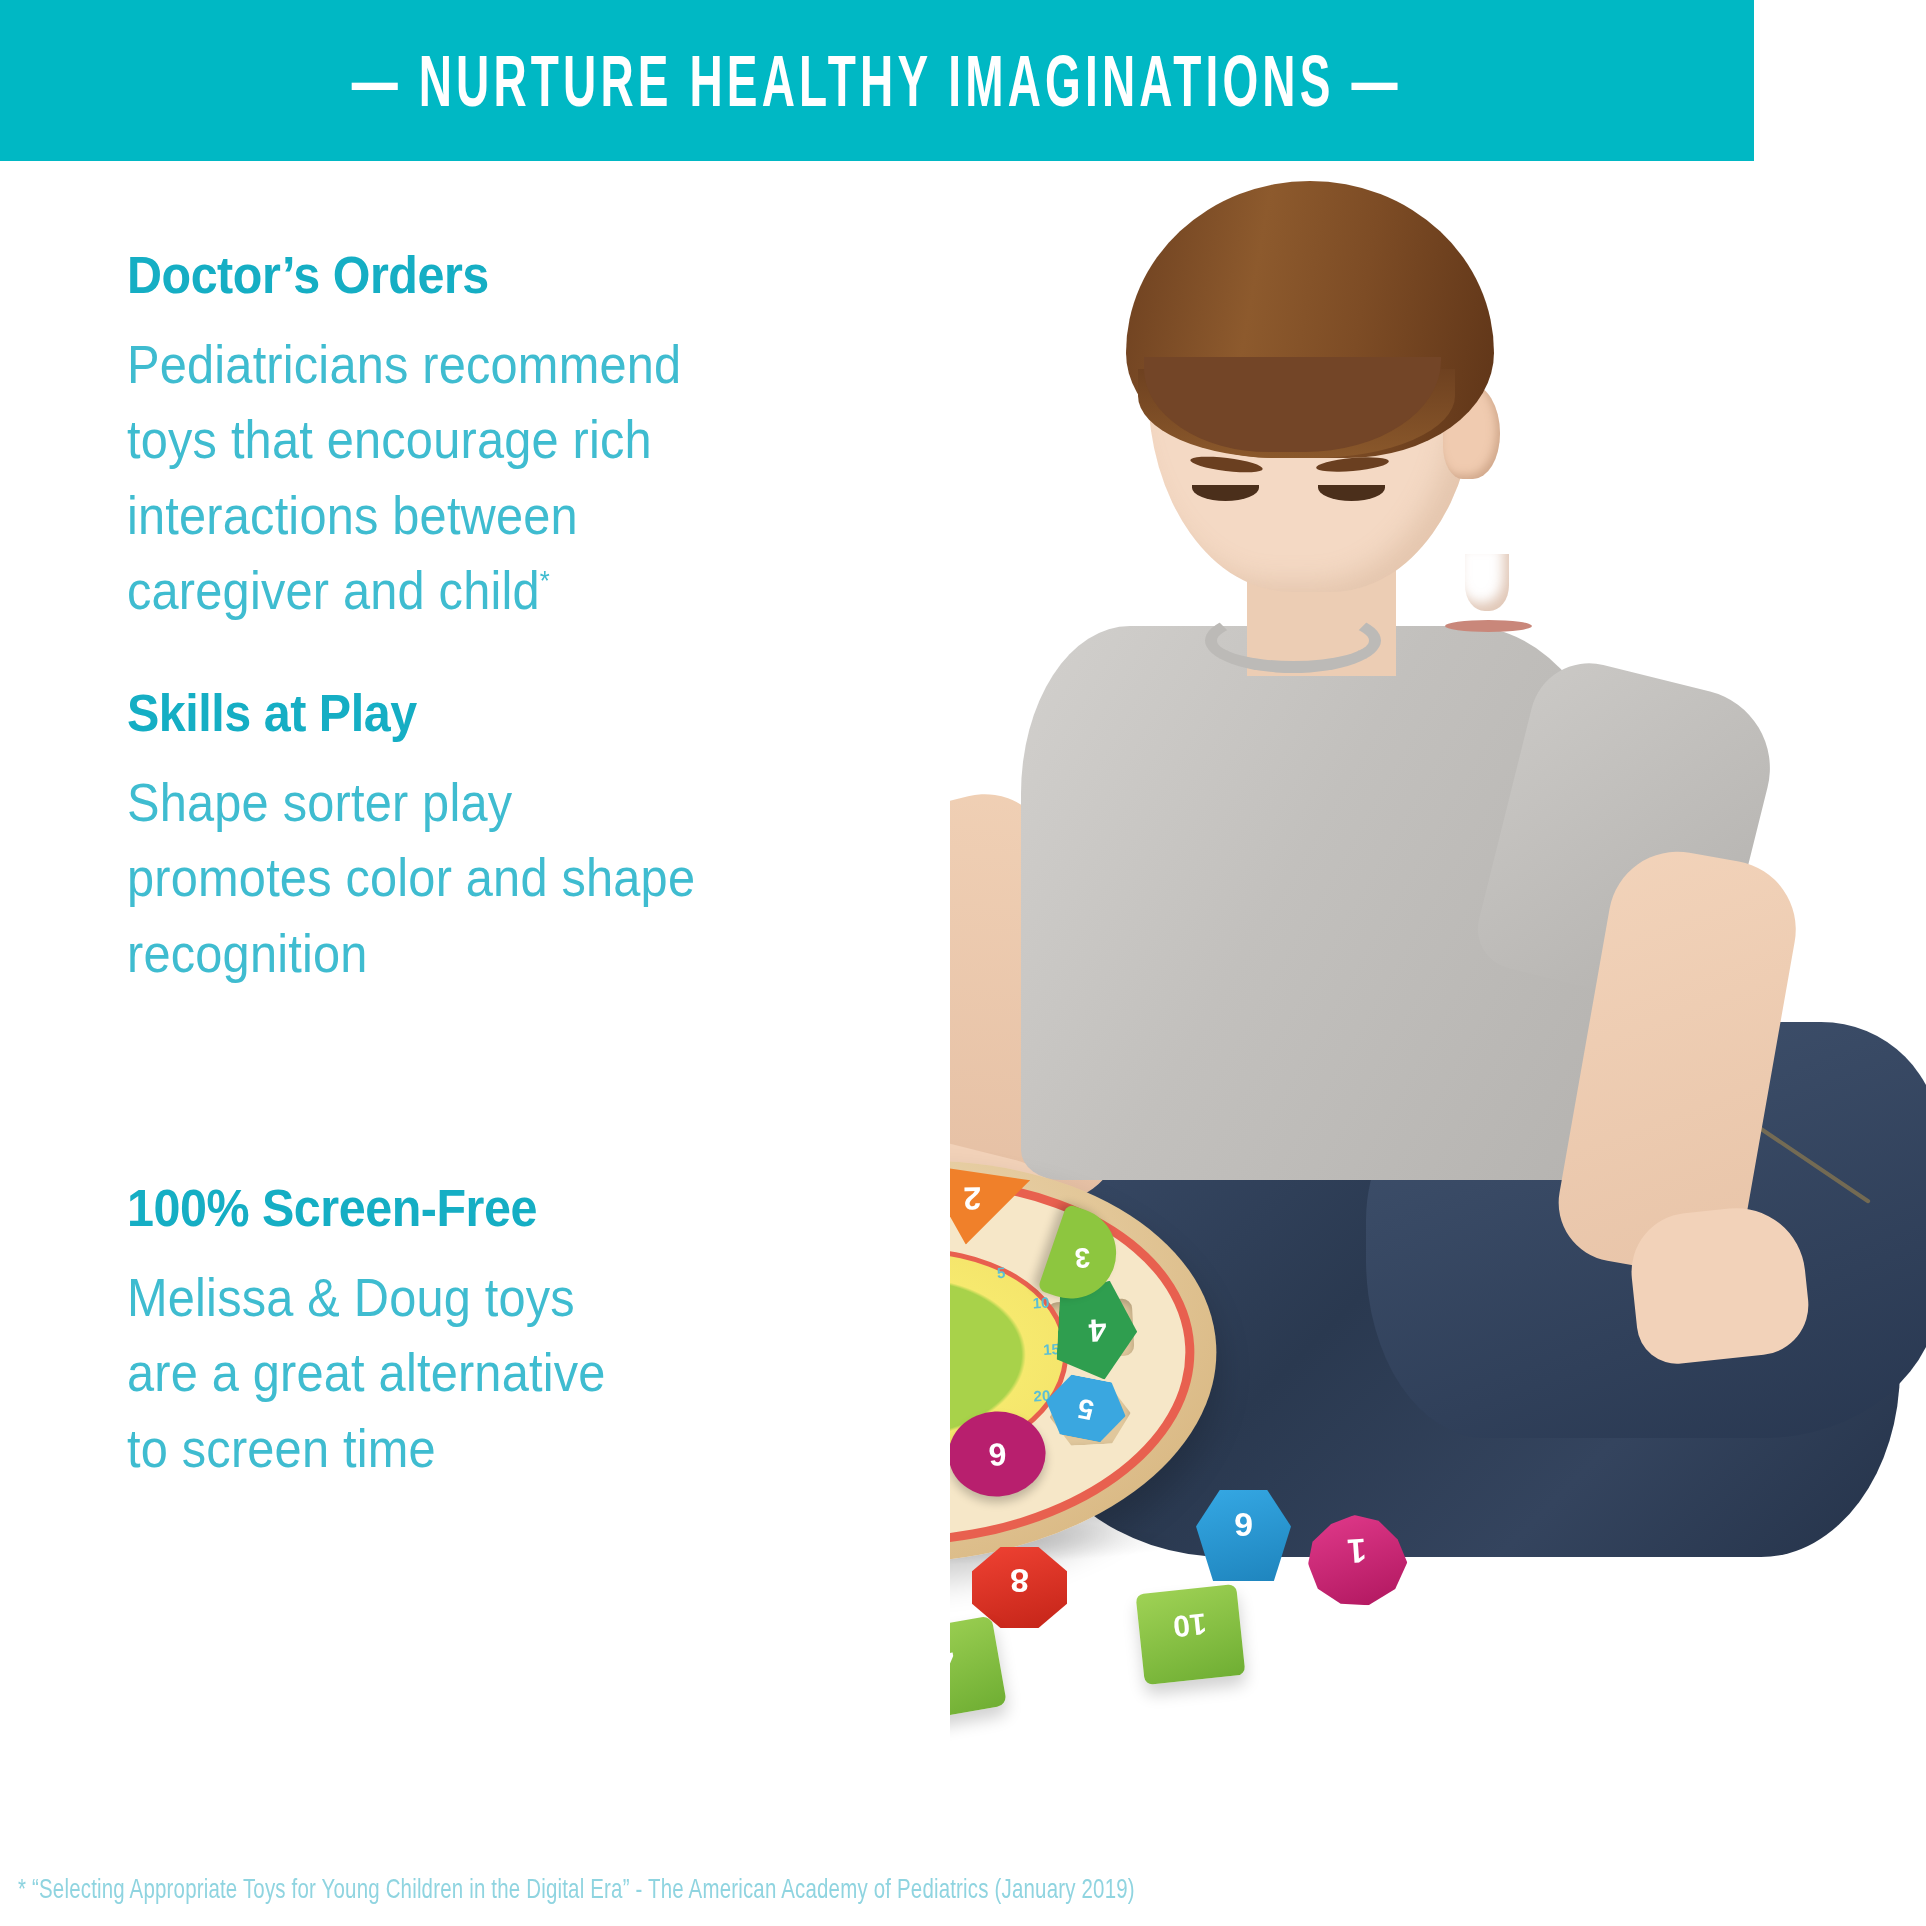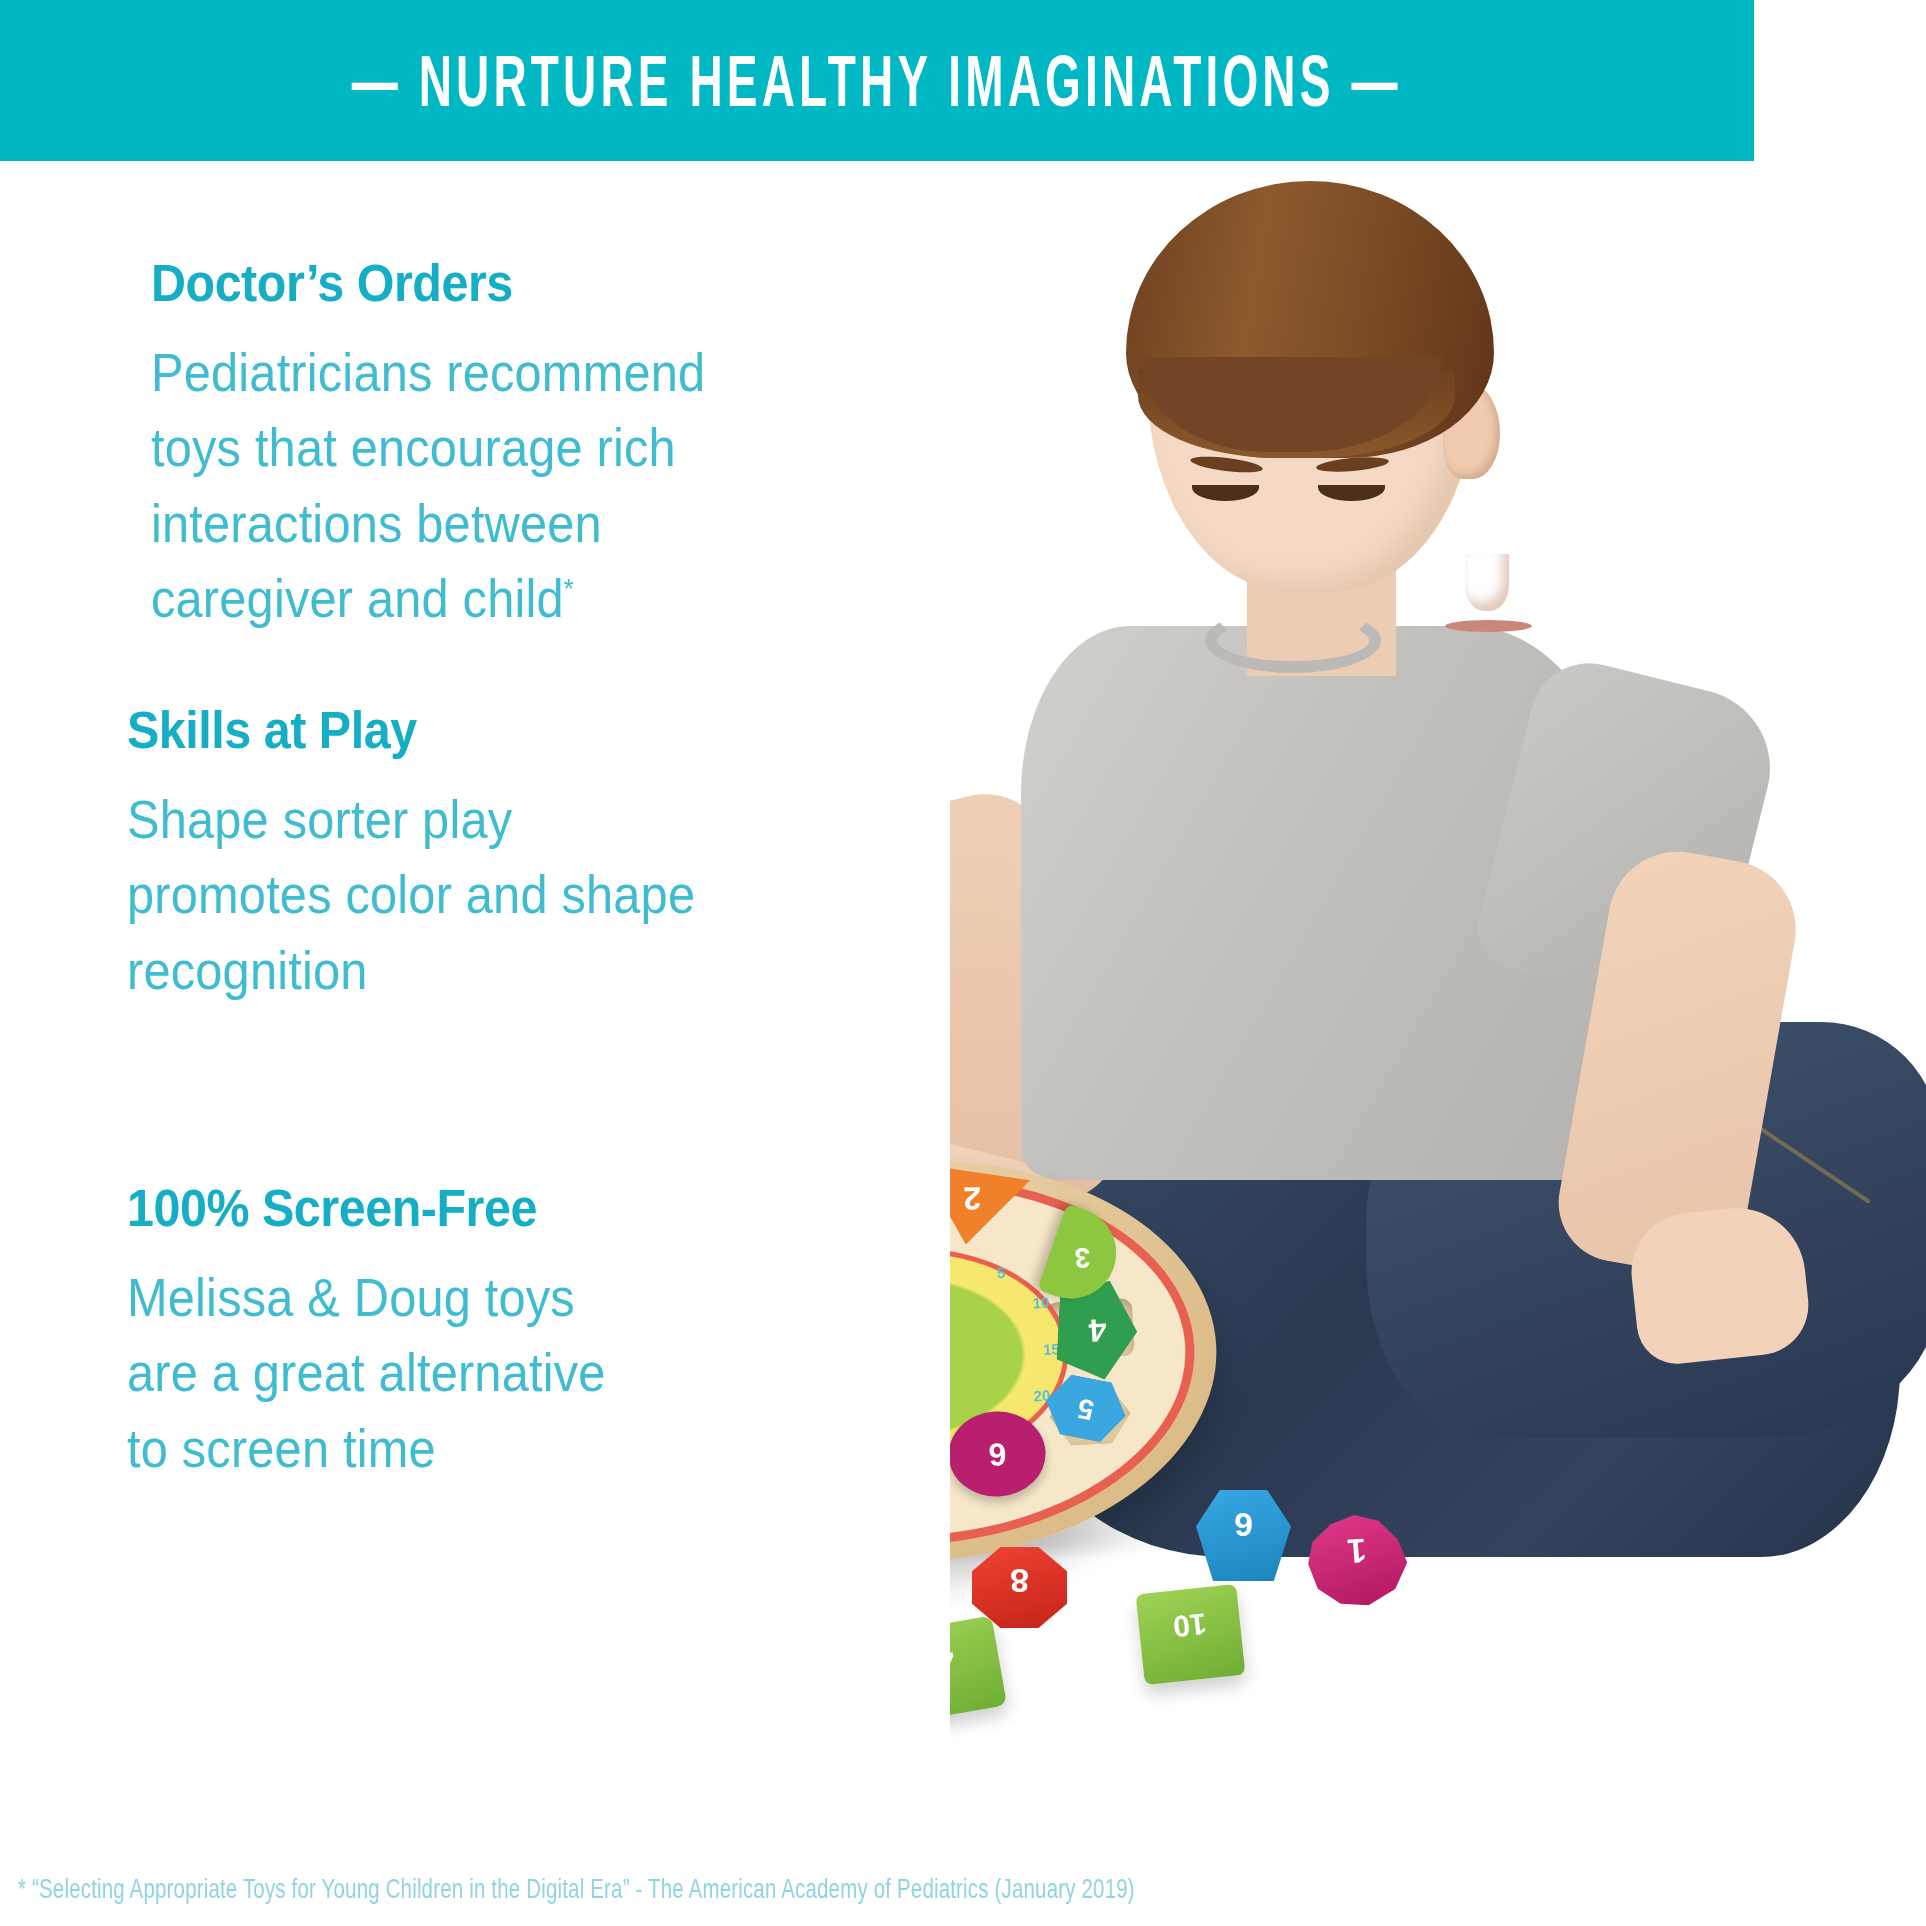--- a/index.html
+++ b/index.html
@@ -49,22 +49,22 @@
     font-weight:300;
     line-height:1.42;
     transform:scaleX(0.92);
     transform-origin:left top;
     letter-spacing:0.2px;
   }
   .block-body span.sup{
     font-size:28px;
     vertical-align:super;
   }
-  #block-1{ position:absolute; top:16px; left:0;margin-left:24px; }
-  #block-2{ position:absolute; top:463px; left:0; }
+  #block-1{ position:absolute; top:8px; left:0; }
+  #block-2{ position:absolute; top:446px; left:0; }
   #block-3{ position:absolute; top:941px; left:0; }
 
   
   .footnote{
     position:absolute; left:18px; bottom:22px;
     color:#8fd4e0;
     font-size:22px;
     letter-spacing:0.2px;
     transform:scaleY(1.25) scaleX(0.93);
     transform-origin:left bottom;

